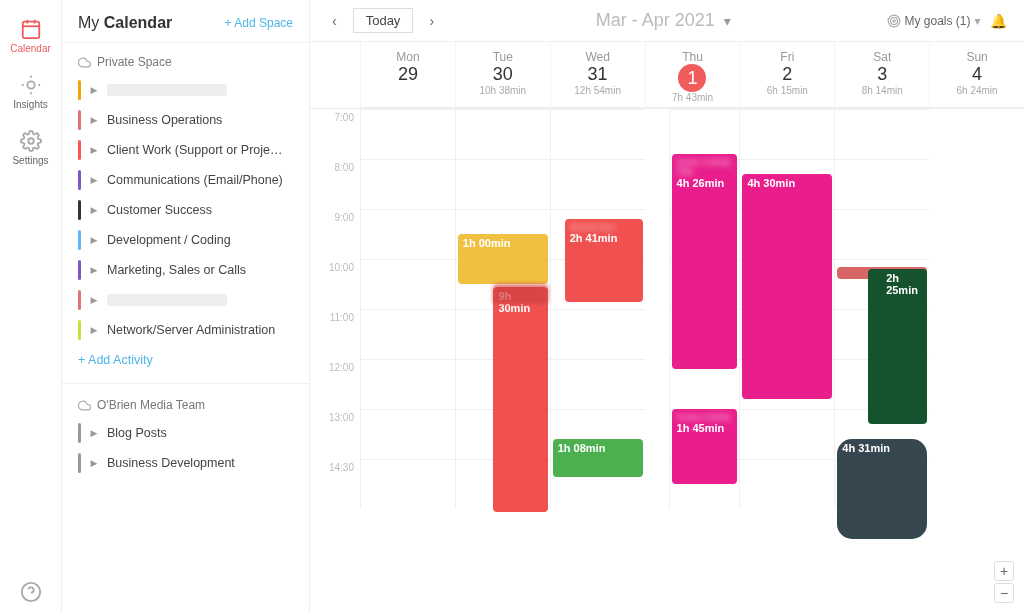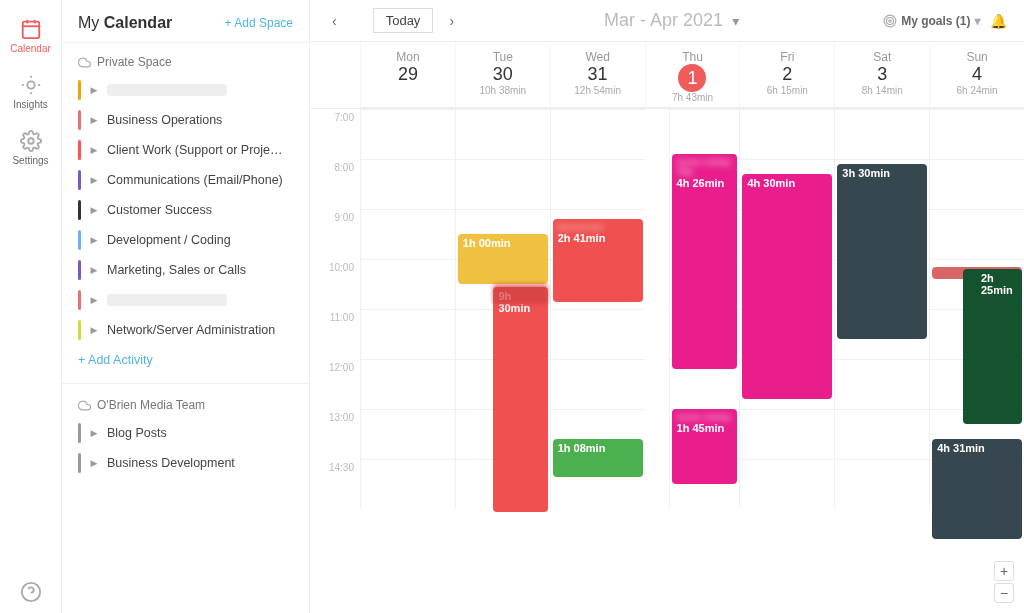--- a/index.html
+++ b/index.html
@@ -152,37 +152,35 @@
       padding: 2px 6px;
     }
     .today-btn {
       border: 1px solid #ddd;
       background: #fff;
       border-radius: 0;
       padding: 4px 12px;
       font-size: 13px;
       cursor: pointer;
       color: #444;
-      margin-left: 20px;
     }
     .calendar-title {
       font-size: 18px;
       color: #333;
       font-weight: 400;
       margin: 0 auto;
     }
     .calendar-title span { color: #bbb; font-weight: 300; }
     .goals-btn {
       font-size: 12px;
       color: #666;
       display: flex;
       align-items: center;
       gap: 4px;
       cursor: pointer;
-      font-weight: bold;
     }
     .bell-icon { font-size: 14px; color: #888; cursor: pointer; }
 
     
     .calendar-grid-wrapper {
       flex: 1;
       overflow-y: auto;
       overflow-x: hidden;
     }
     .day-header {
@@ -520,21 +518,21 @@
       <div class="grid-day-col" id="day-col-2" style="position:relative;">
         <div class="grid-hour-slot"></div>
         <div class="grid-hour-slot"></div>
         <div class="grid-hour-slot"></div>
         <div class="grid-hour-slot"></div>
         <div class="grid-hour-slot"></div>
         <div class="grid-hour-slot"></div>
         <div class="grid-hour-slot"></div>
         <div class="grid-hour-slot"></div>
 
-        <div class="cal-event" style="background:#f05050; top:calc(2.2*50px); height:calc(1.65*50px);">
+        <div class="cal-event" style="background:#f05050; top:calc(2.2*50px); height:calc(1.65*50px);margin-left:12px;">
           <div style="font-size:9px; filter:blur(3px); opacity:0.7;">blurred text</div>
           <div class="event-duration">2h 41min</div>
         </div>
 
         <div class="cal-event" style="background:#4caf50; top:calc(6.6*50px); height:calc(0.75*50px);">
           <div class="event-duration">1h 08min</div>
         </div>
       </div>
 
       <div class="grid-day-col" id="day-col-3" style="position:relative;margin-left:24px;">
@@ -566,53 +564,39 @@
         <div class="grid-hour-slot"></div>
         <div class="grid-hour-slot"></div>
         <div class="grid-hour-slot"></div>
         <div class="grid-hour-slot"></div>
 
         <div class="cal-event" style="background:#e91e8c; top:calc(1.3*50px); height:calc(4.5*50px);">
           <div class="event-duration">4h 30min</div>
         </div>
       </div>
 
-      <div class="grid-day-col" id="day-col-5" style="position:relative;">
-        <div class="grid-hour-slot"></div>
-        <div class="grid-hour-slot"></div>
-        <div class="grid-hour-slot"></div>
-        <div class="grid-hour-slot"></div>
-        <div class="grid-hour-slot"></div>
-        <div class="grid-hour-slot"></div>
-        <div class="grid-hour-slot"></div>
-        <div class="grid-hour-slot"></div>
-
-        <div class="cal-event" style="background:#37474f; top:calc(1.1*50px); height:calc(3.5*50px);">
-          <div class="event-duration">3h 30min</div>
-        </div>
-      </div>
 
       <div class="grid-day-col" id="day-col-6" style="position:relative;">
         <div class="grid-hour-slot"></div>
         <div class="grid-hour-slot"></div>
         <div class="grid-hour-slot"></div>
         <div class="grid-hour-slot"></div>
         <div class="grid-hour-slot"></div>
         <div class="grid-hour-slot"></div>
         <div class="grid-hour-slot"></div>
         <div class="grid-hour-slot"></div>
 
         <div class="cal-event" style="background:#d04040; top:calc(3.15*50px); height:calc(0.25*50px); opacity:0.8;">
         </div>
 
         <div class="cal-event" style="background:#14532d; top:calc(3.2*50px); height:calc(3.1*50px); left:35%;padding-left:18px;">
           <div class="event-duration">2h 25min</div>
         </div>
 
-        <div class="cal-event" style="background:#37474f; top:calc(6.6*50px); height:calc(2*50px);">
+        <div class="cal-event" style="background:#37474f; top:calc(6.6*50px); height:calc(2*50px);border-radius:15px;">
           <div class="event-duration">4h 31min</div>
         </div>
       </div>
     </div>
   </div>
 
   <div class="zoom-controls">
     <button class="zoom-btn">+</button>
     <button class="zoom-btn">−</button>
   </div>

